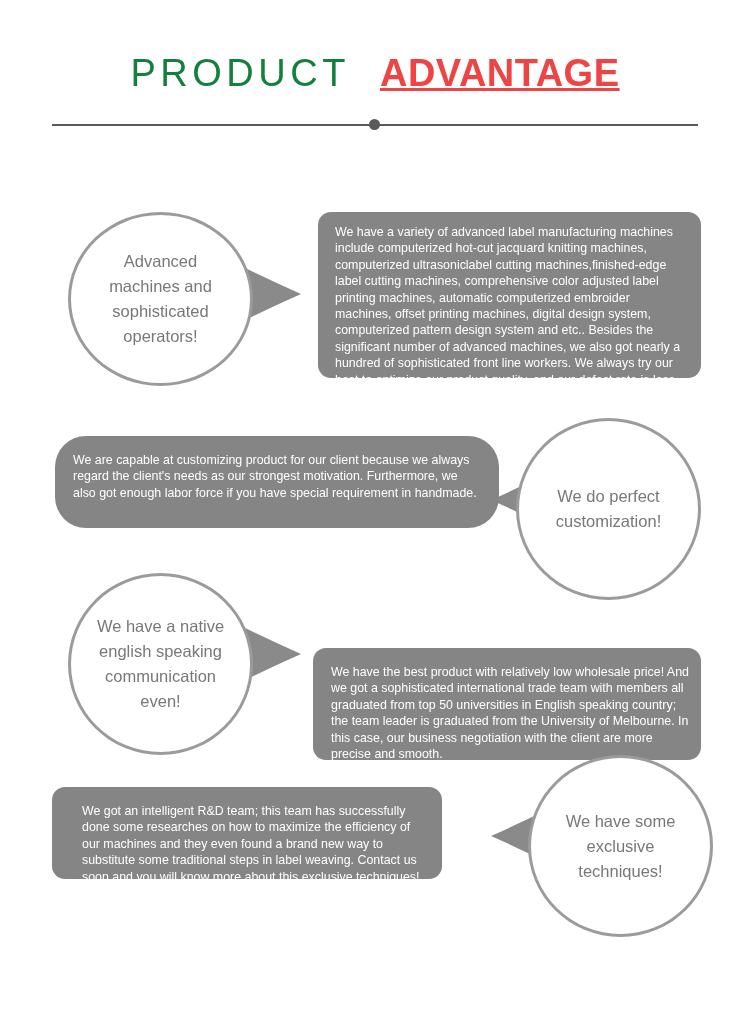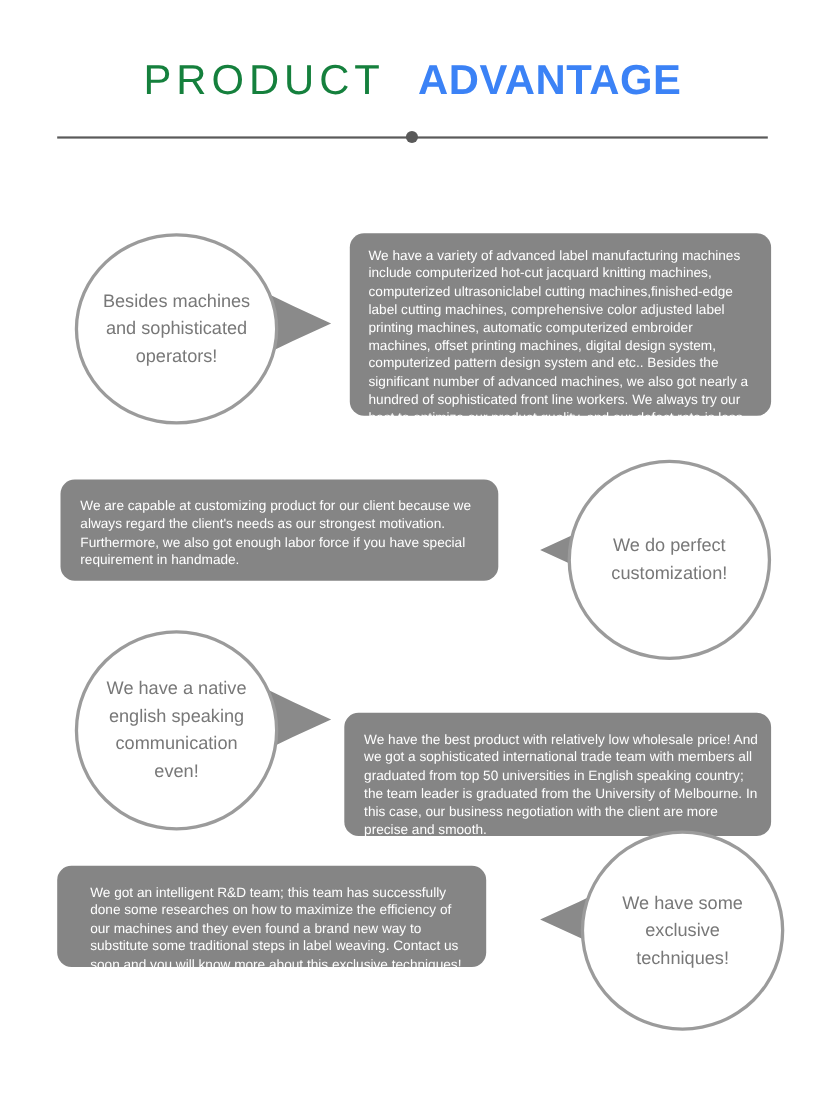--- a/index.html
+++ b/index.html
@@ -36,21 +36,22 @@
     white-space: nowrap;
   }
   .title-light {
     font-weight: 300;
     letter-spacing: 4.5px;
     color: #15803d;
   }
   .title-bold {
     font-weight: 700;
     letter-spacing: 0.5px;
-    color: #3b82f6;
+    color: #ef4444;
+    text-decoration: underline;
   }
   .divider-wrap {
     position: absolute;
     left: 52px;
     top: 118px;
     width: 646px;
     height: 14px;
   }
   .divider-line {
     position: absolute;
@@ -111,21 +112,21 @@
     pointer-events: none;
   }
 
   
   
   #circle-1 { left: 68px;  top: 212px; width: 185px; height: 174px; }
   #box-1    { left: 318px; top: 212px; width: 383px; height: 166px; padding: 12px 15px 12px 17px; }
   #ptr-1    { left: 225px; top: 258px; width: 80px;  height: 72px; }
 
   
-  #box-2    { left: 55px;  top: 436px; width: 398px; height: 92px;  padding: 16px 18px 12px 18px; }
+  #box-2    { left: 55px;  top: 436px; width: 444px; height: 92px;  padding: 16px 18px 12px 18px; border-radius: 31px; }
   #circle-2 { left: 516px; top: 418px; width: 185px; height: 182px; }
   #ptr-2    { left: 487px; top: 464px; width: 80px;  height: 72px; }
 
   
   #circle-3 { left: 68px;  top: 573px; width: 185px; height: 182px; }
   #box-3    { left: 313px; top: 648px; width: 388px; height: 112px; padding: 16px 6px 12px 18px; }
   #ptr-3    { left: 225px; top: 618px; width: 80px;  height: 72px; }
 
   
   #box-4    { left: 52px;  top: 787px; width: 390px; height: 92px;  padding: 16px 18px 12px 30px; }
@@ -144,21 +145,21 @@
     <div class="divider-dot"></div>
   </div>
 </div>
 
 <div class="pointer" id="ptr-1">
   <svg width="80" height="72" viewBox="0 0 80 72" xmlns="http://www.w3.org/2000/svg">
     <path d="M4 2 Q20 36 4 70 Q40 52 76 36 Q40 20 4 2 Z" fill="#8a8a8a"></path>
   </svg>
 </div>
 <div class="circle" id="circle-1">
-  <div class="circle-text">Besides machines and sophisticated operators!</div>
+  <div class="circle-text">Advanced machines and sophisticated operators!</div>
 </div>
 <div class="box" id="box-1">
   <div class="box-text">We have a variety of advanced label manufacturing machines include computerized hot-cut jacquard knitting machines, computerized ultrasoniclabel cutting machines,finished-edge label cutting machines, comprehensive color adjusted label printing machines, automatic computerized  embroider machines, offset printing machines, digital design system, computerized pattern design system and etc.. Besides the significant number of advanced machines, we also got nearly a hundred of sophisticated front line workers. We always try our best to optimize our product quality, and our defect rate is less than 1%. Hence, we have a strong competitive power in mass production.</div>
 </div>
 
 <div class="pointer" id="ptr-2">
   <svg width="80" height="72" viewBox="0 0 80 72" xmlns="http://www.w3.org/2000/svg">
     <path d="M76 2 Q60 36 76 70 Q40 52 4 36 Q40 20 76 2 Z" fill="#8a8a8a"></path>
   </svg>
 </div>

